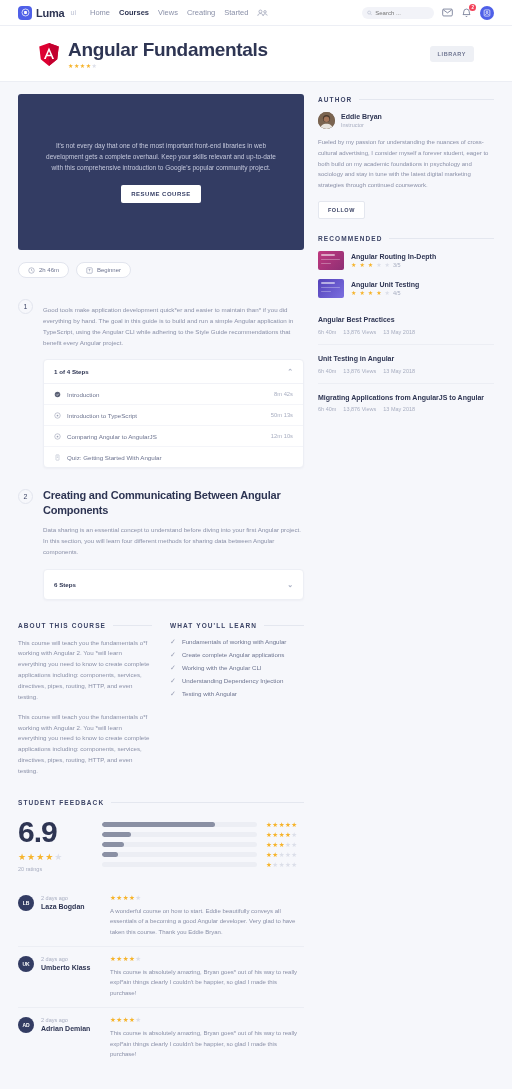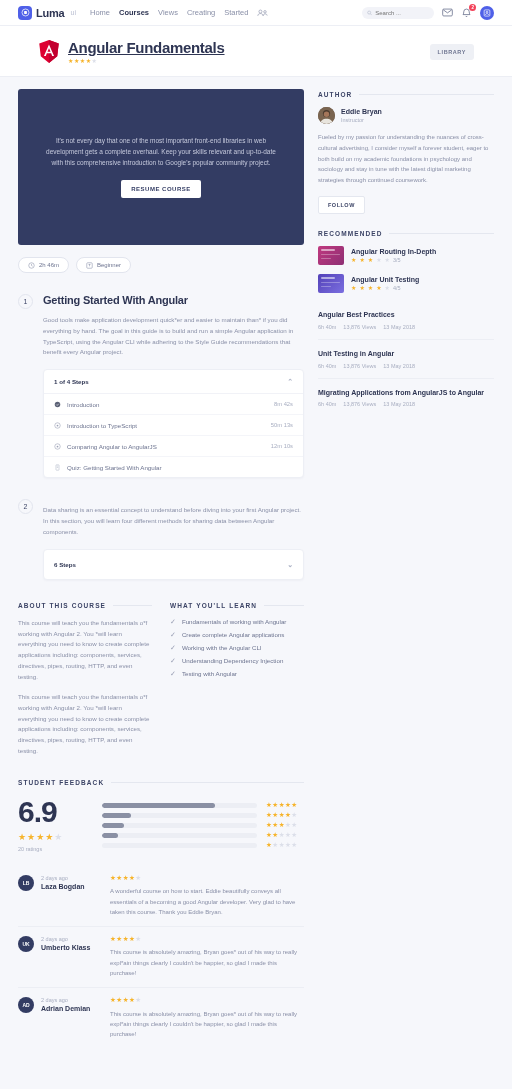--- a/index.html
+++ b/index.html
@@ -51,21 +51,21 @@
 
   
   .course-head {
     background: #ffffff; padding: 13px 38px 12px; display: flex; align-items: center;
     border-bottom: 1px solid #eceef4;
   }
   .ng-logo {
     width: 22px; height: 23px; margin-right: 8px; flex: 0 0 auto;
     display: flex; align-items: center; justify-content: center;
   }
-  .course-title { font-size: 15px; font-weight: 700; color: #2e3553; letter-spacing: -0.3px; text-decoration: underline; }
+  .course-title { font-size: 19px; font-weight: 700; color: #2e3553; letter-spacing: -0.3px; }
   .stars { display: flex; gap: 0.5px; margin-top: 2px; }
   .star { font-size: 6px; color: #f6b42c; line-height: 1; }
   .star.off { color: #dcdfe9; }
   .library-btn {
     margin-left: auto; background: #eef0f5; border: none; border-radius: 3px;
     font-size: 5.5px; font-weight: 700; letter-spacing: 0.6px; color: #6d7punct;
     color: #6d7490; padding: 5px 8px; cursor: pointer; font-family: inherit;
   }
 
   
@@ -304,21 +304,20 @@
               <rect x="1.3" y="1.3" width="9.4" height="9.4" rx="1.6"></rect>
               <path d="M6 3.4v4M4.3 5.2L6 3.4l1.7 1.8"></path>
             </svg>
           <span>Beginner</span>
         </div>
       </div>
 
       <div class="section">
         <div class="sec-num">1</div>
         <div class="sec-body">
-          <div class="sec-title">Getting Started With Angular</div>
           <p class="sec-desc">Good tools make application development quick*er and easier to maintain than* if you did everything by hand. The goal in this guide is to build and run a simple Angular application in TypeScript, using the Angular CLI while adhering to the Style Guide recommendations that benefit every Angular project.</p>
           <div class="steps-card">
             <div class="steps-head">
               <span>1 of 4 Steps</span>
               <span class="chev">⌃</span>
             </div>
             <div class="step-row">
               <svg width="7" height="7" viewBox="0 0 12 12">
                   <circle cx="6" cy="6" r="4.7" fill="#5b6175"></circle>
                   <path d="M3.9 6.1l1.5 1.5 2.8-2.9" fill="none" stroke="#fff" stroke-width="1.1"></path>
@@ -350,20 +349,21 @@
               <span class="step-label">Quiz: Getting Started With Angular</span>
               <span class="step-dur"></span>
             </div>
           </div>
         </div>
       </div>
 
       <div class="section">
         <div class="sec-num">2</div>
         <div class="sec-body">
+          <div class="sec-title">Creating and Communicating Between Angular Components</div>
           <p class="sec-desc">Data sharing is an essential concept to understand before diving into your first Angular project. In this section, you will learn four different methods for sharing data between Angular components.</p>
           <div class="steps-card">
             <div class="steps-head plain">
               <span>6 Steps</span>
               <span class="chev">⌄</span>
             </div>
           </div>
         </div>
       </div>
 

